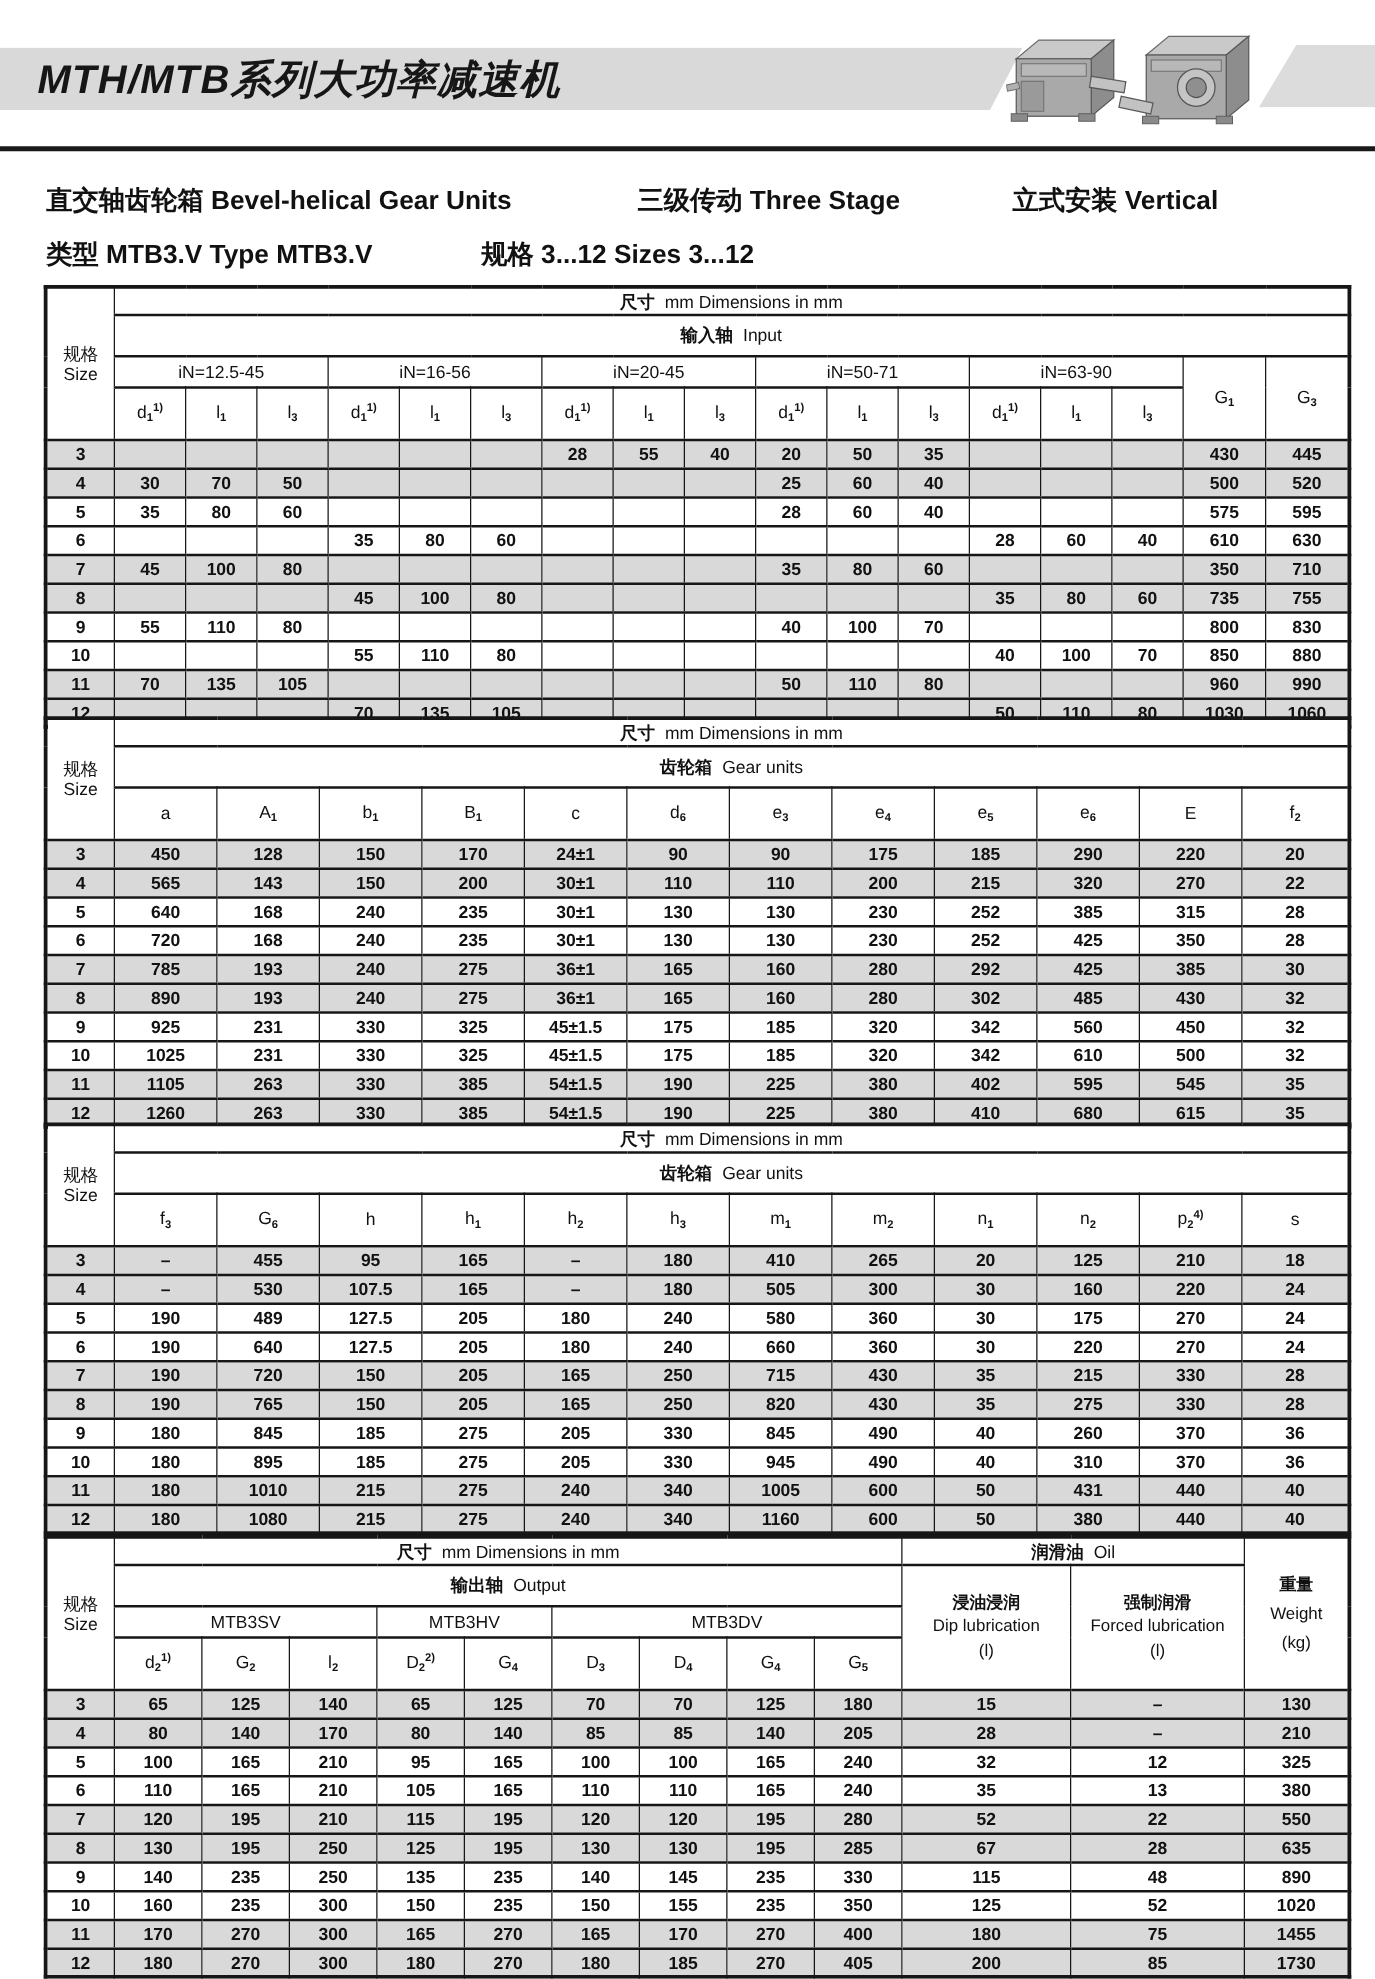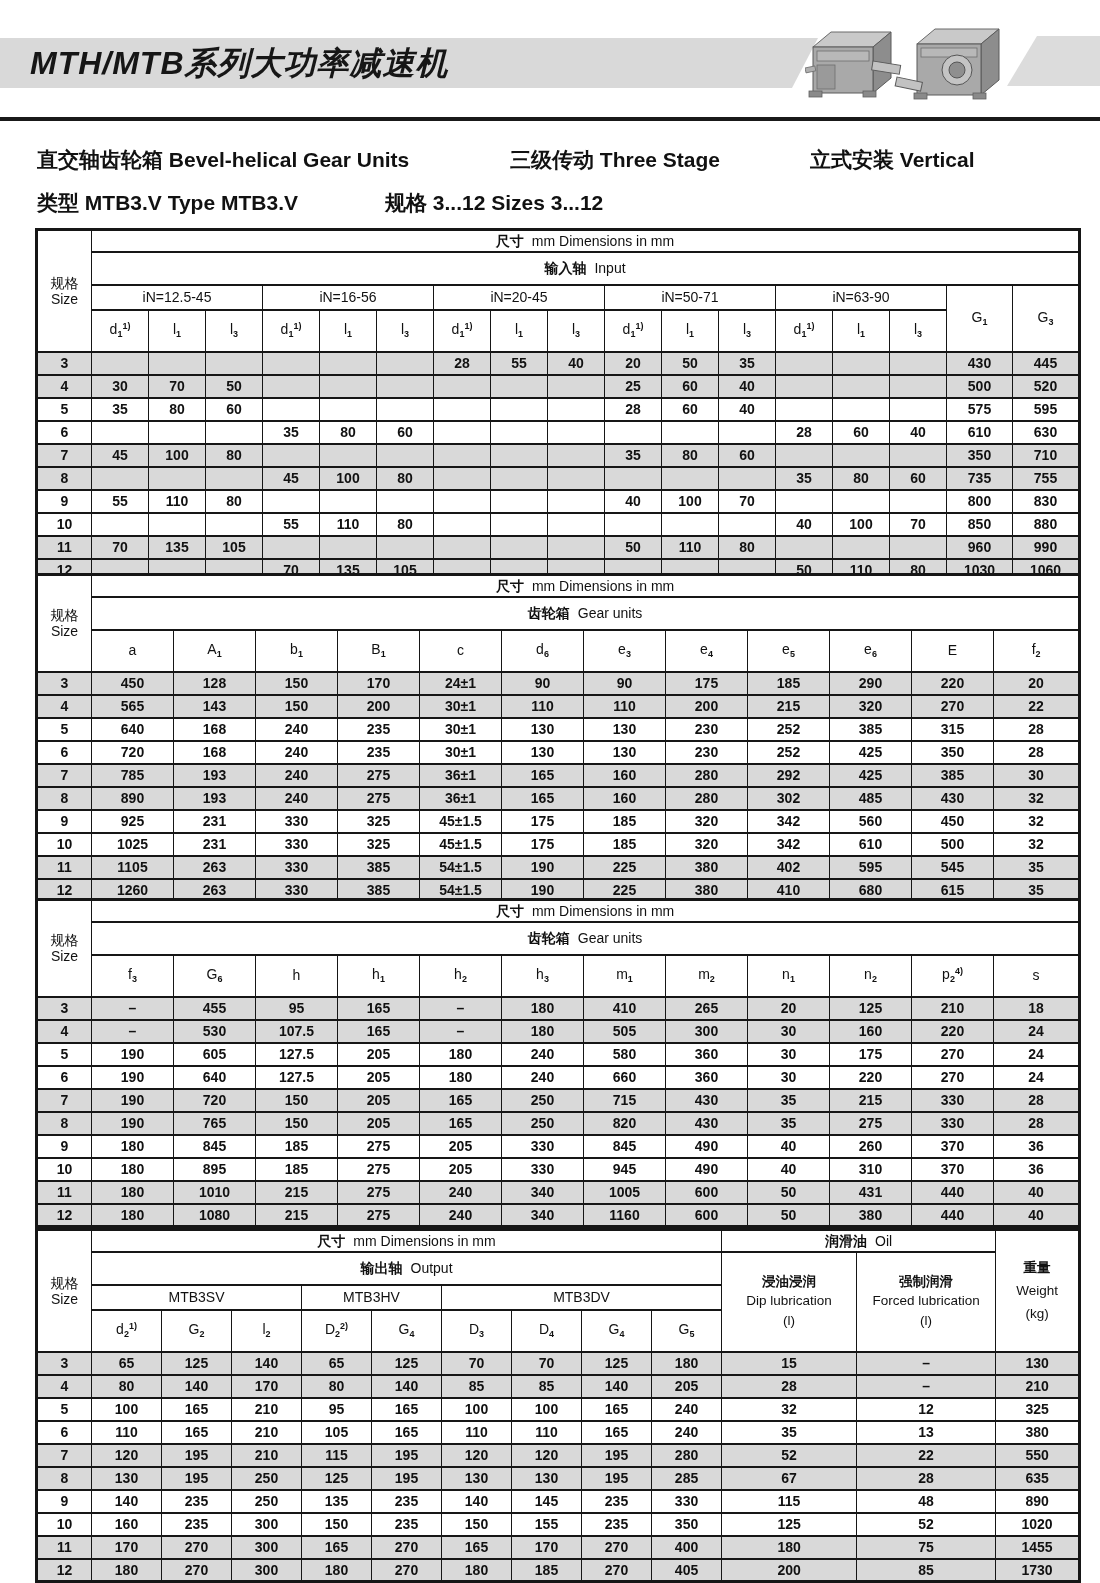--- a/index.html
+++ b/index.html
@@ -615,21 +615,21 @@
           <td>505</td>
           <td>300</td>
           <td>30</td>
           <td>160</td>
           <td>220</td>
           <td>24</td>
         </tr>
         <tr>
           <td class="sizecol">5</td>
           <td>190</td>
-          <td>605</td>
+          <td>489</td>
           <td>127.5</td>
           <td>205</td>
           <td>180</td>
           <td>240</td>
           <td>580</td>
           <td>360</td>
           <td>30</td>
           <td>175</td>
           <td>270</td>
           <td>24</td>

